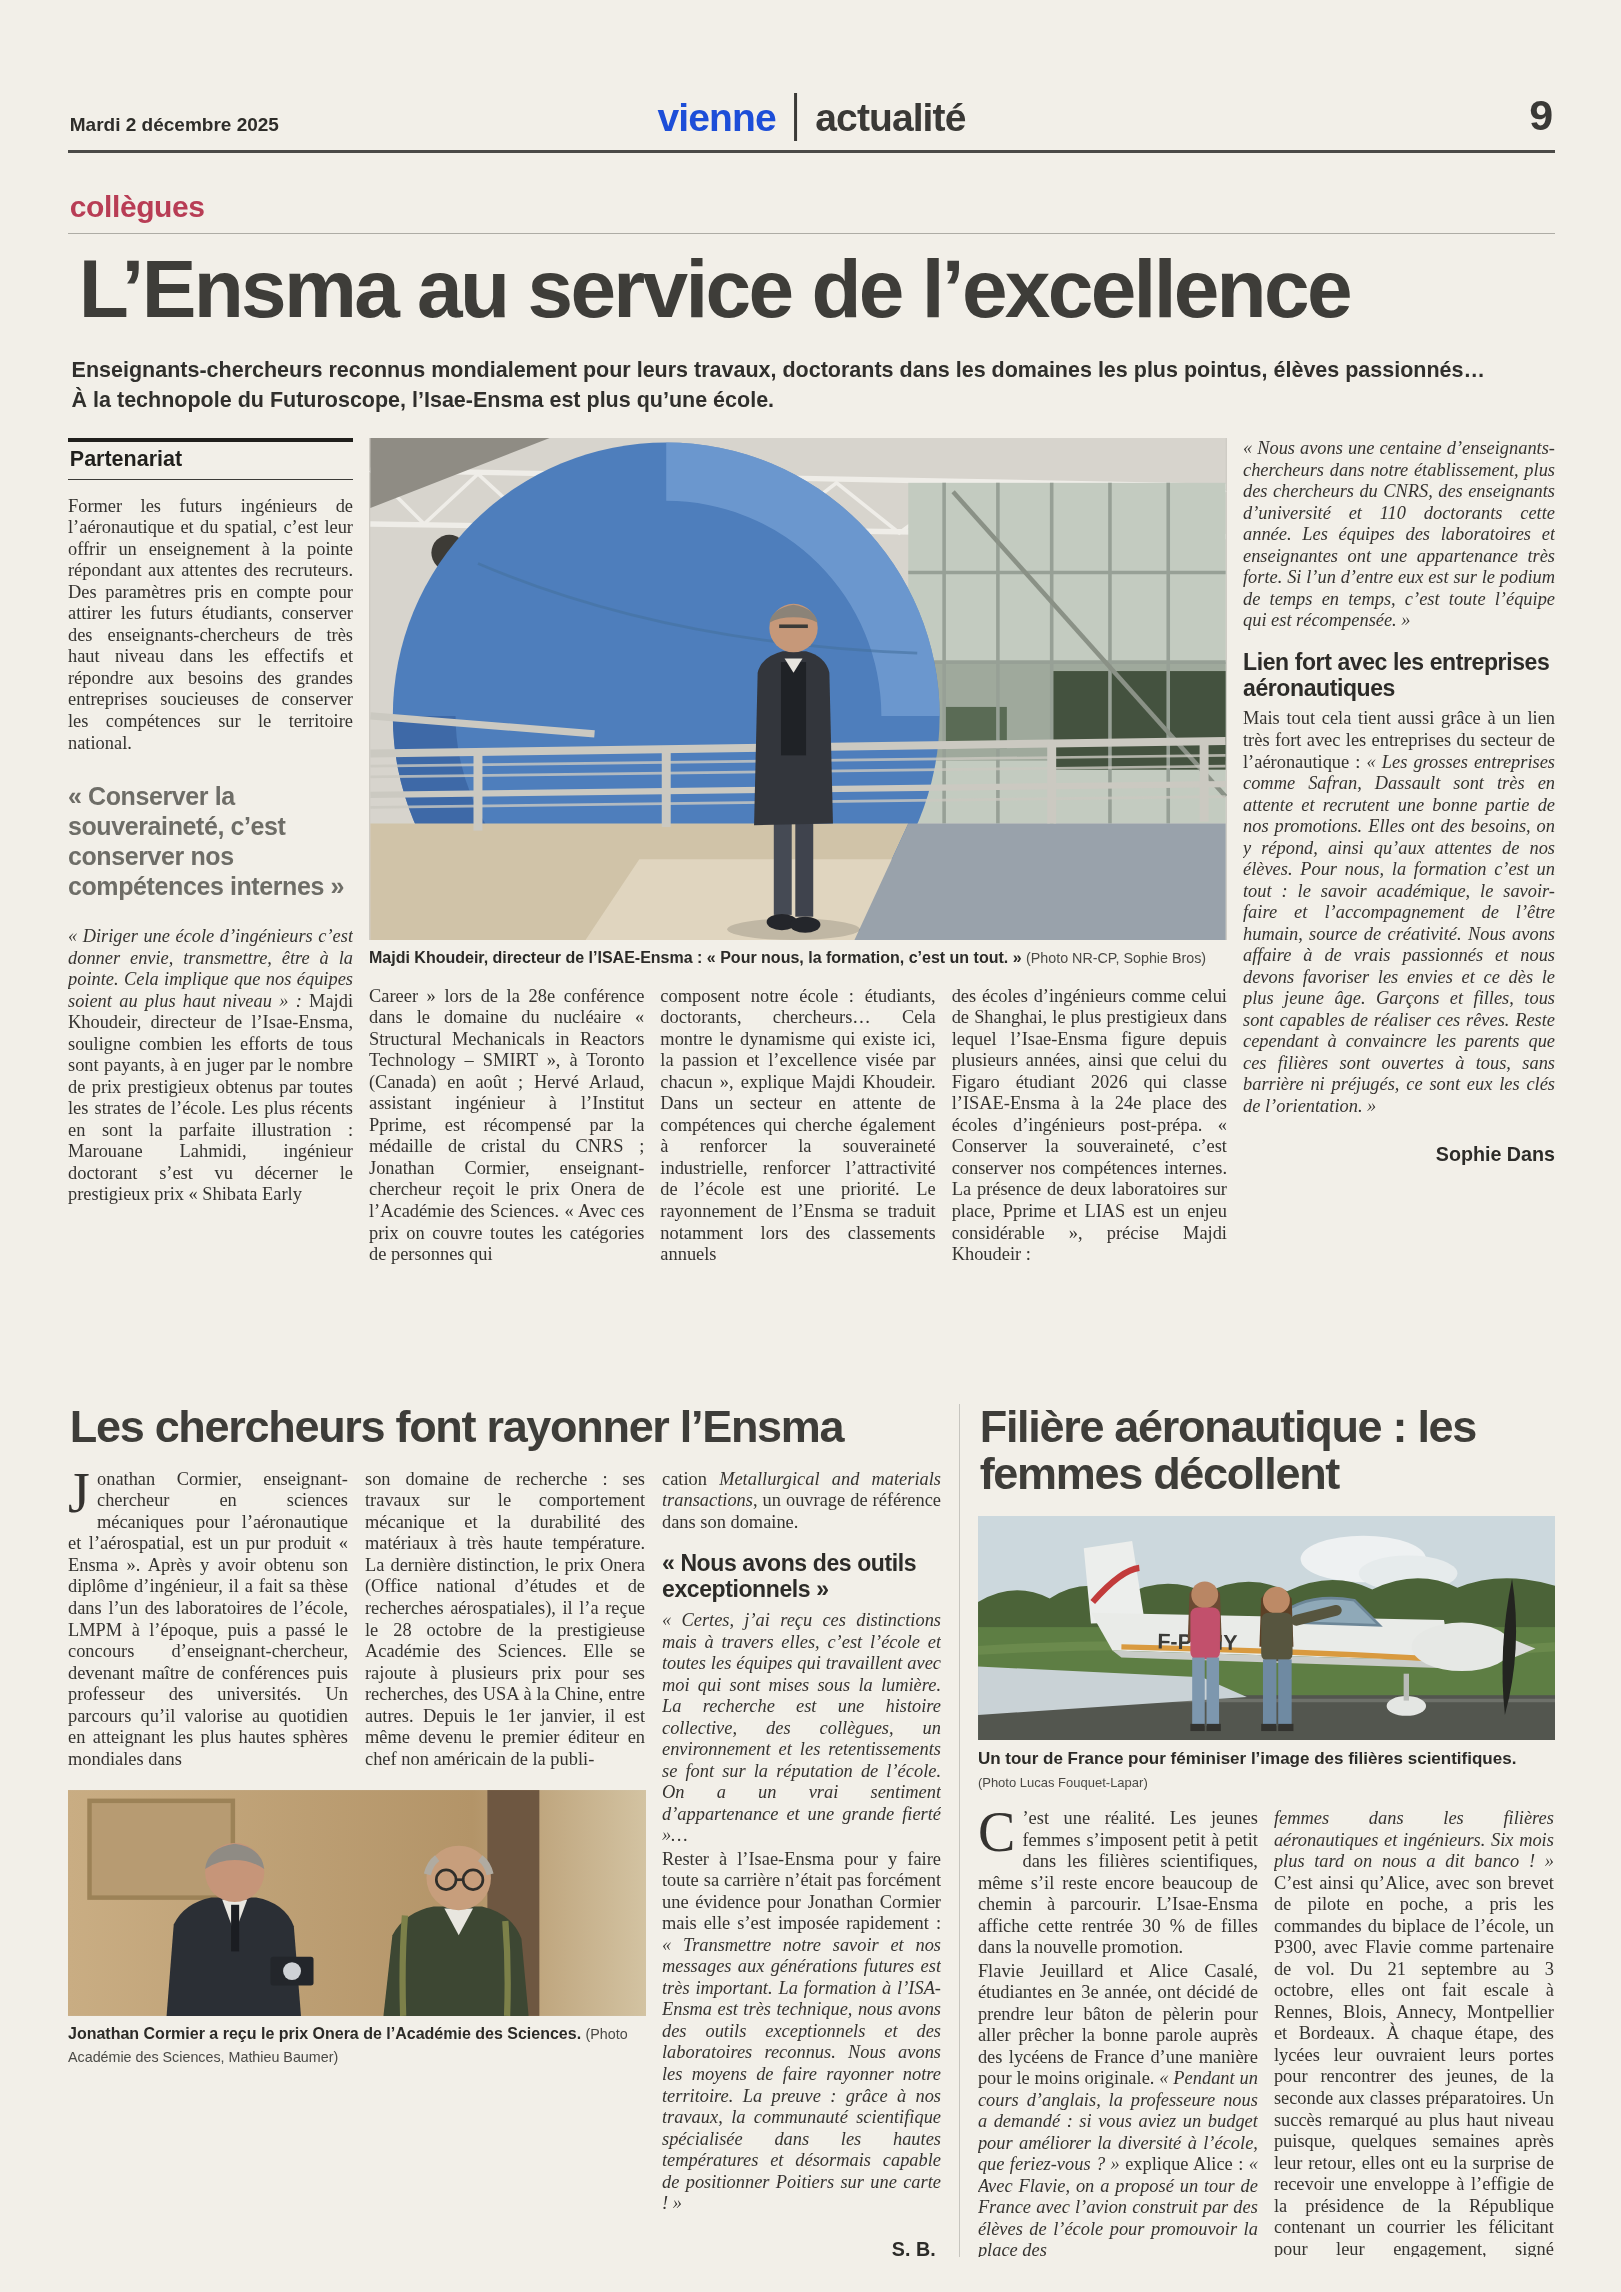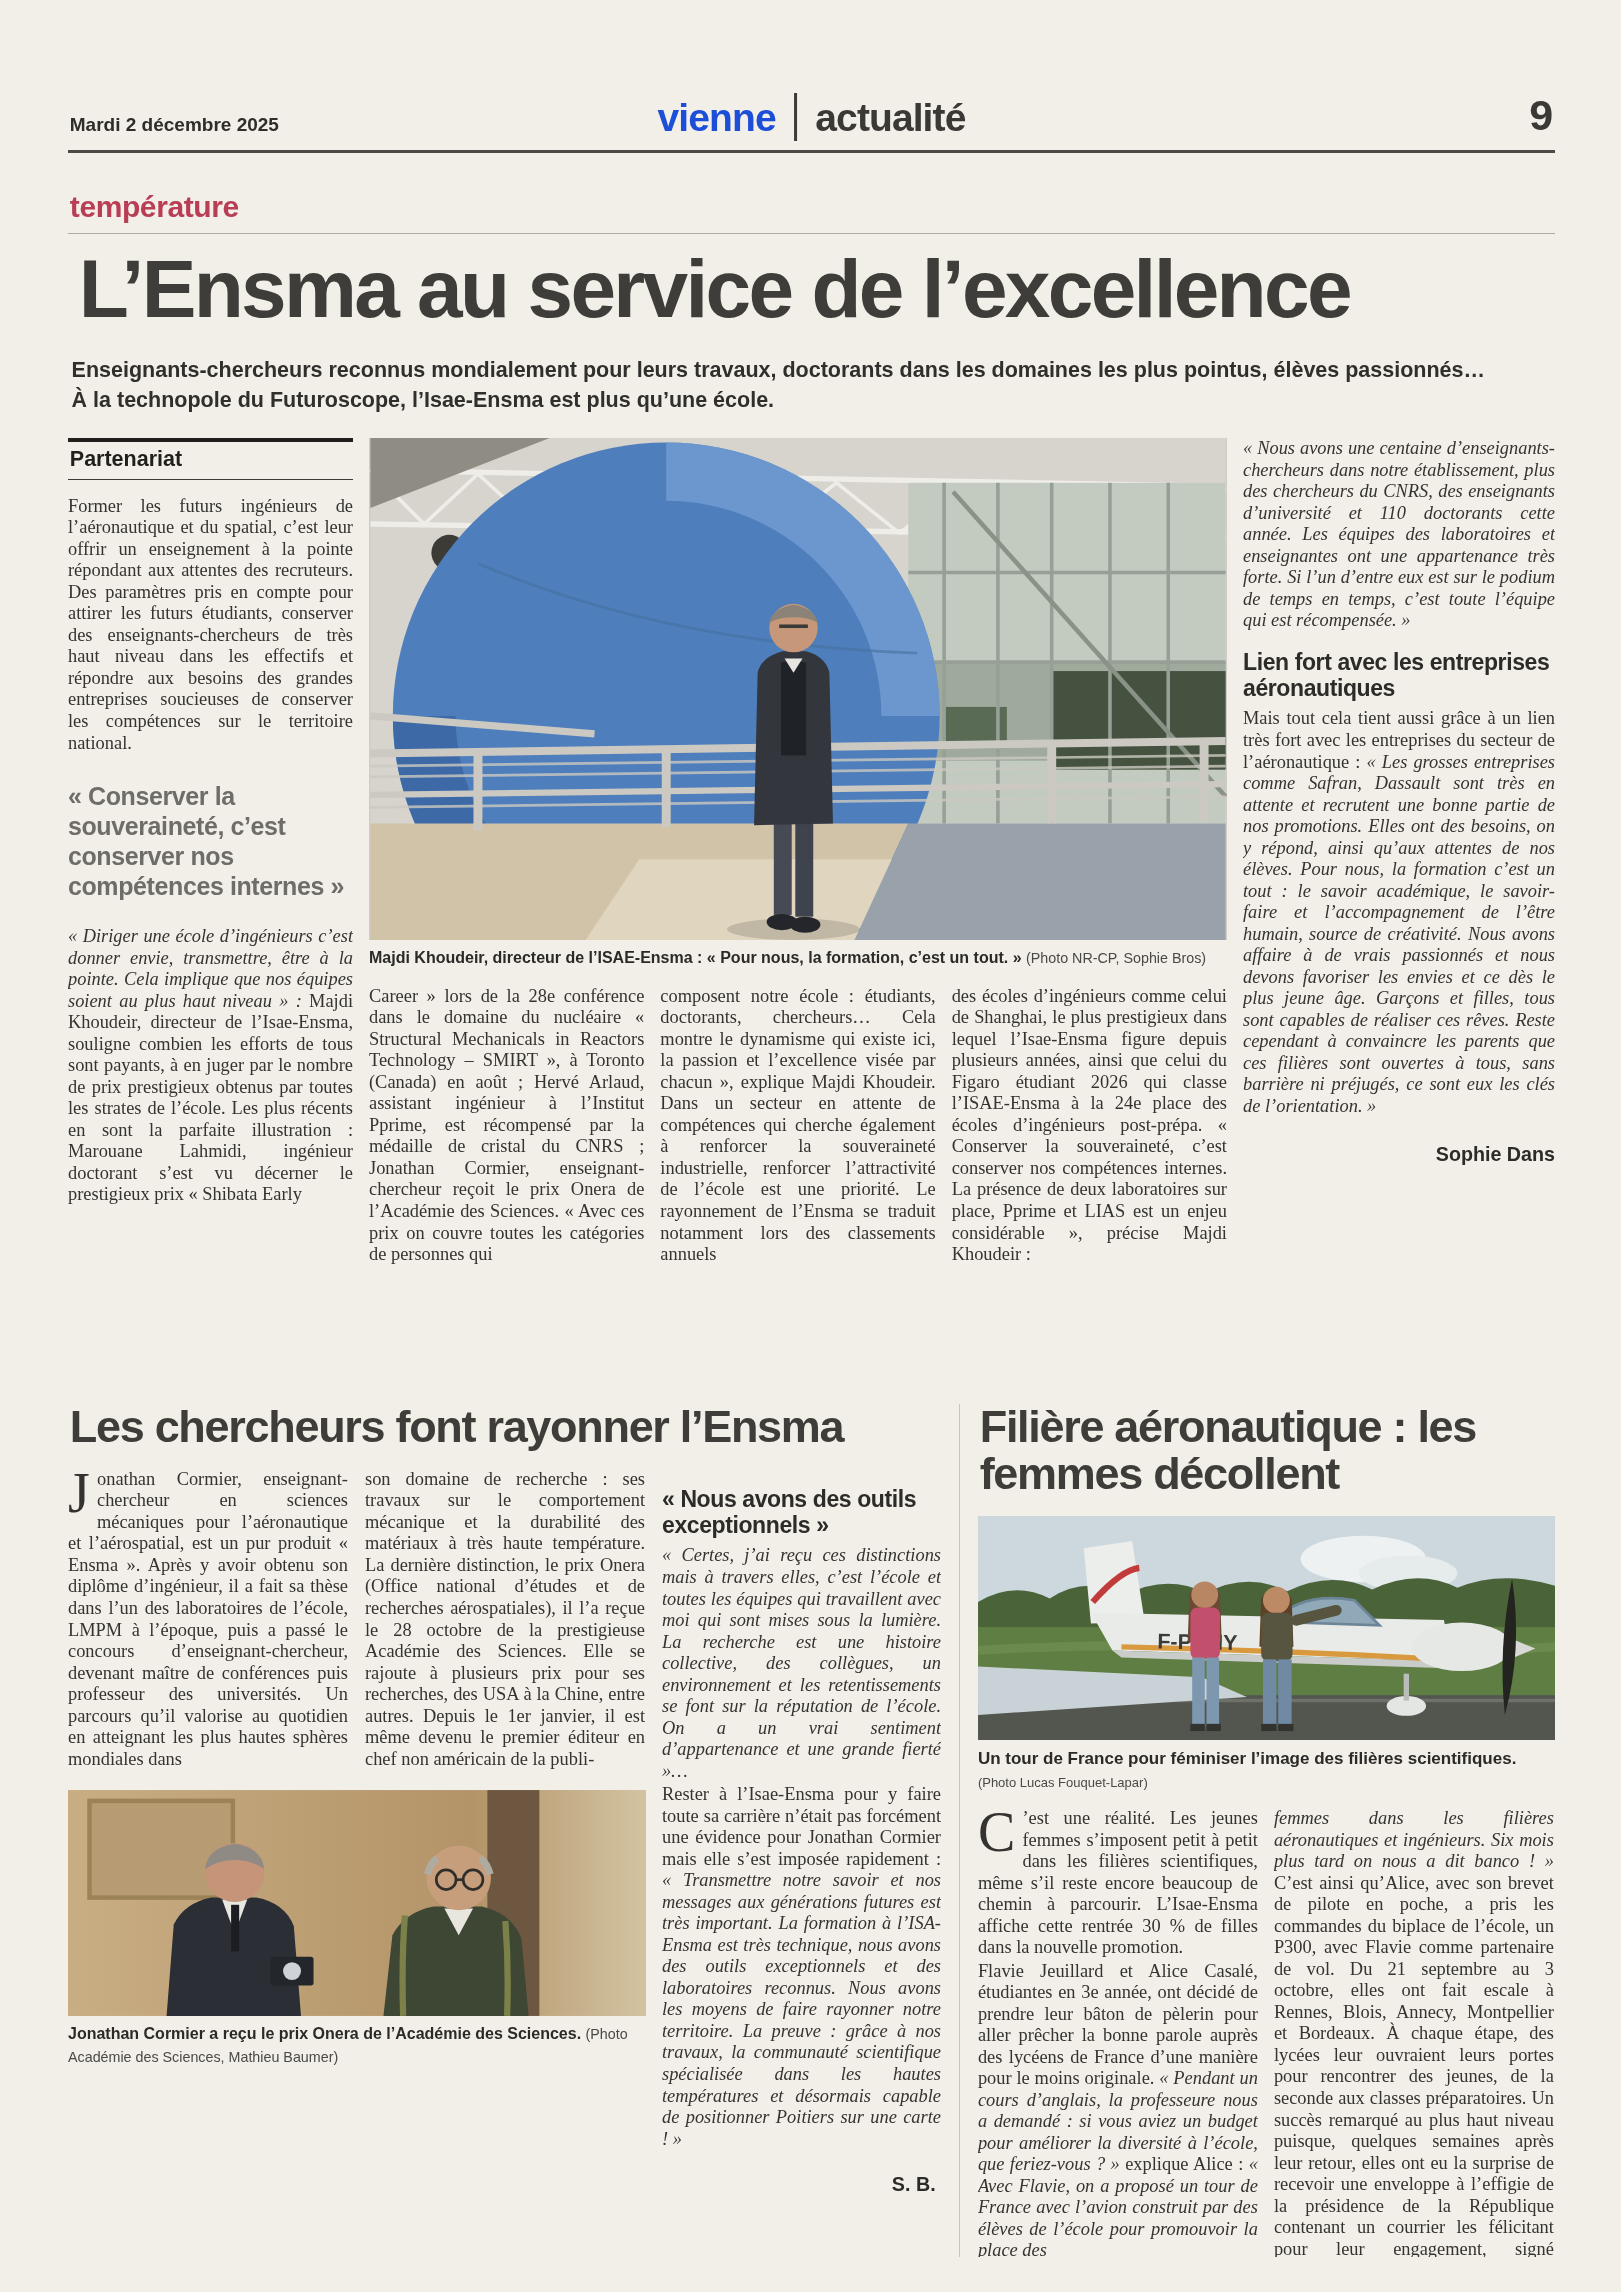--- a/index.html
+++ b/index.html
@@ -92,21 +92,21 @@
       <div class="section-title">
         <span class="section-primary">vienne</span>
         <span class="section-divider"></span>
         <span class="section-secondary">actualité</span>
       </div>
       <div class="page-number">9</div>
     </div>
     <hr class="masthead-rule">
 
     <div class="kicker-row">
-      <span class="kicker">température</span>
+      <span class="kicker">collègues</span>
     </div>
 
     <h1 class="headline-1">L’Ensma au service de l’excellence</h1>
     <div class="standfirst">Enseignants-chercheurs reconnus mondialement pour leurs travaux, doctorants dans les domaines les plus pointus, élèves passionnés… À la technopole du Futuroscope, l’Isae-Ensma est plus qu’une école.</div>
 
     <div class="a1">
 
       <div class="a1-left">
         <div class="rubric">Partenariat</div>
         <p class="body">Former les futurs ingénieurs de l’aéronautique et du spatial, c’est leur offrir un enseignement à la pointe répondant aux attentes des recruteurs. Des paramètres pris en compte pour attirer les futurs étudiants, conserver des enseignants-chercheurs de très haut niveau dans les effectifs et répondre aux besoins des grandes entreprises soucieuses de conserver les compétences sur le territoire national.</p>
@@ -260,20 +260,21 @@
                   </g>
                 </g>
               </svg>
               <figcaption class="caption">
                 <span>Jonathan Cormier a reçu le prix Onera de l’Académie des Sciences.</span>
                 <span class="credit">(Photo Académie des Sciences, Mathieu Baumer)</span>
               </figcaption>
             </figure>
           </div>
           <div class="a2-col3">
+            <p class="body"><span>cation </span><span class="it">Metallurgical and materials transactions</span><span>, un ouvrage de référence dans son domaine.</span></p>
             <div class="subhead">« Nous avons des outils exceptionnels »</div>
             <p class="body it">« Certes, j’ai reçu ces distinctions mais à travers elles, c’est l’école et toutes les équipes qui travaillent avec moi qui sont mises sous la lumière. La recherche est une histoire collective, des collègues, un environnement et les retentissements se font sur la réputation de l’école. On a un vrai sentiment d’appartenance et une grande fierté »…</p>
             <p class="body"><span>Rester à l’Isae-Ensma pour y faire toute sa carrière n’était pas forcément une évidence pour Jonathan Cormier mais elle s’est imposée rapidement : </span><span class="it">« Transmettre notre savoir et nos messages aux générations futures est très important. La formation à l’ISA-Ensma est très technique, nous avons des outils exceptionnels et des laboratoires reconnus. Nous avons les moyens de faire rayonner notre territoire. La preuve : grâce à nos travaux, la communauté scientifique spécialisée dans les hautes températures et désormais capable de positionner Poitiers sur une carte ! »</span></p>
             <div class="byline-small">S. B.</div>
           </div>
         </div>
       </div>
 
       <div class="vdivider"></div>
 

